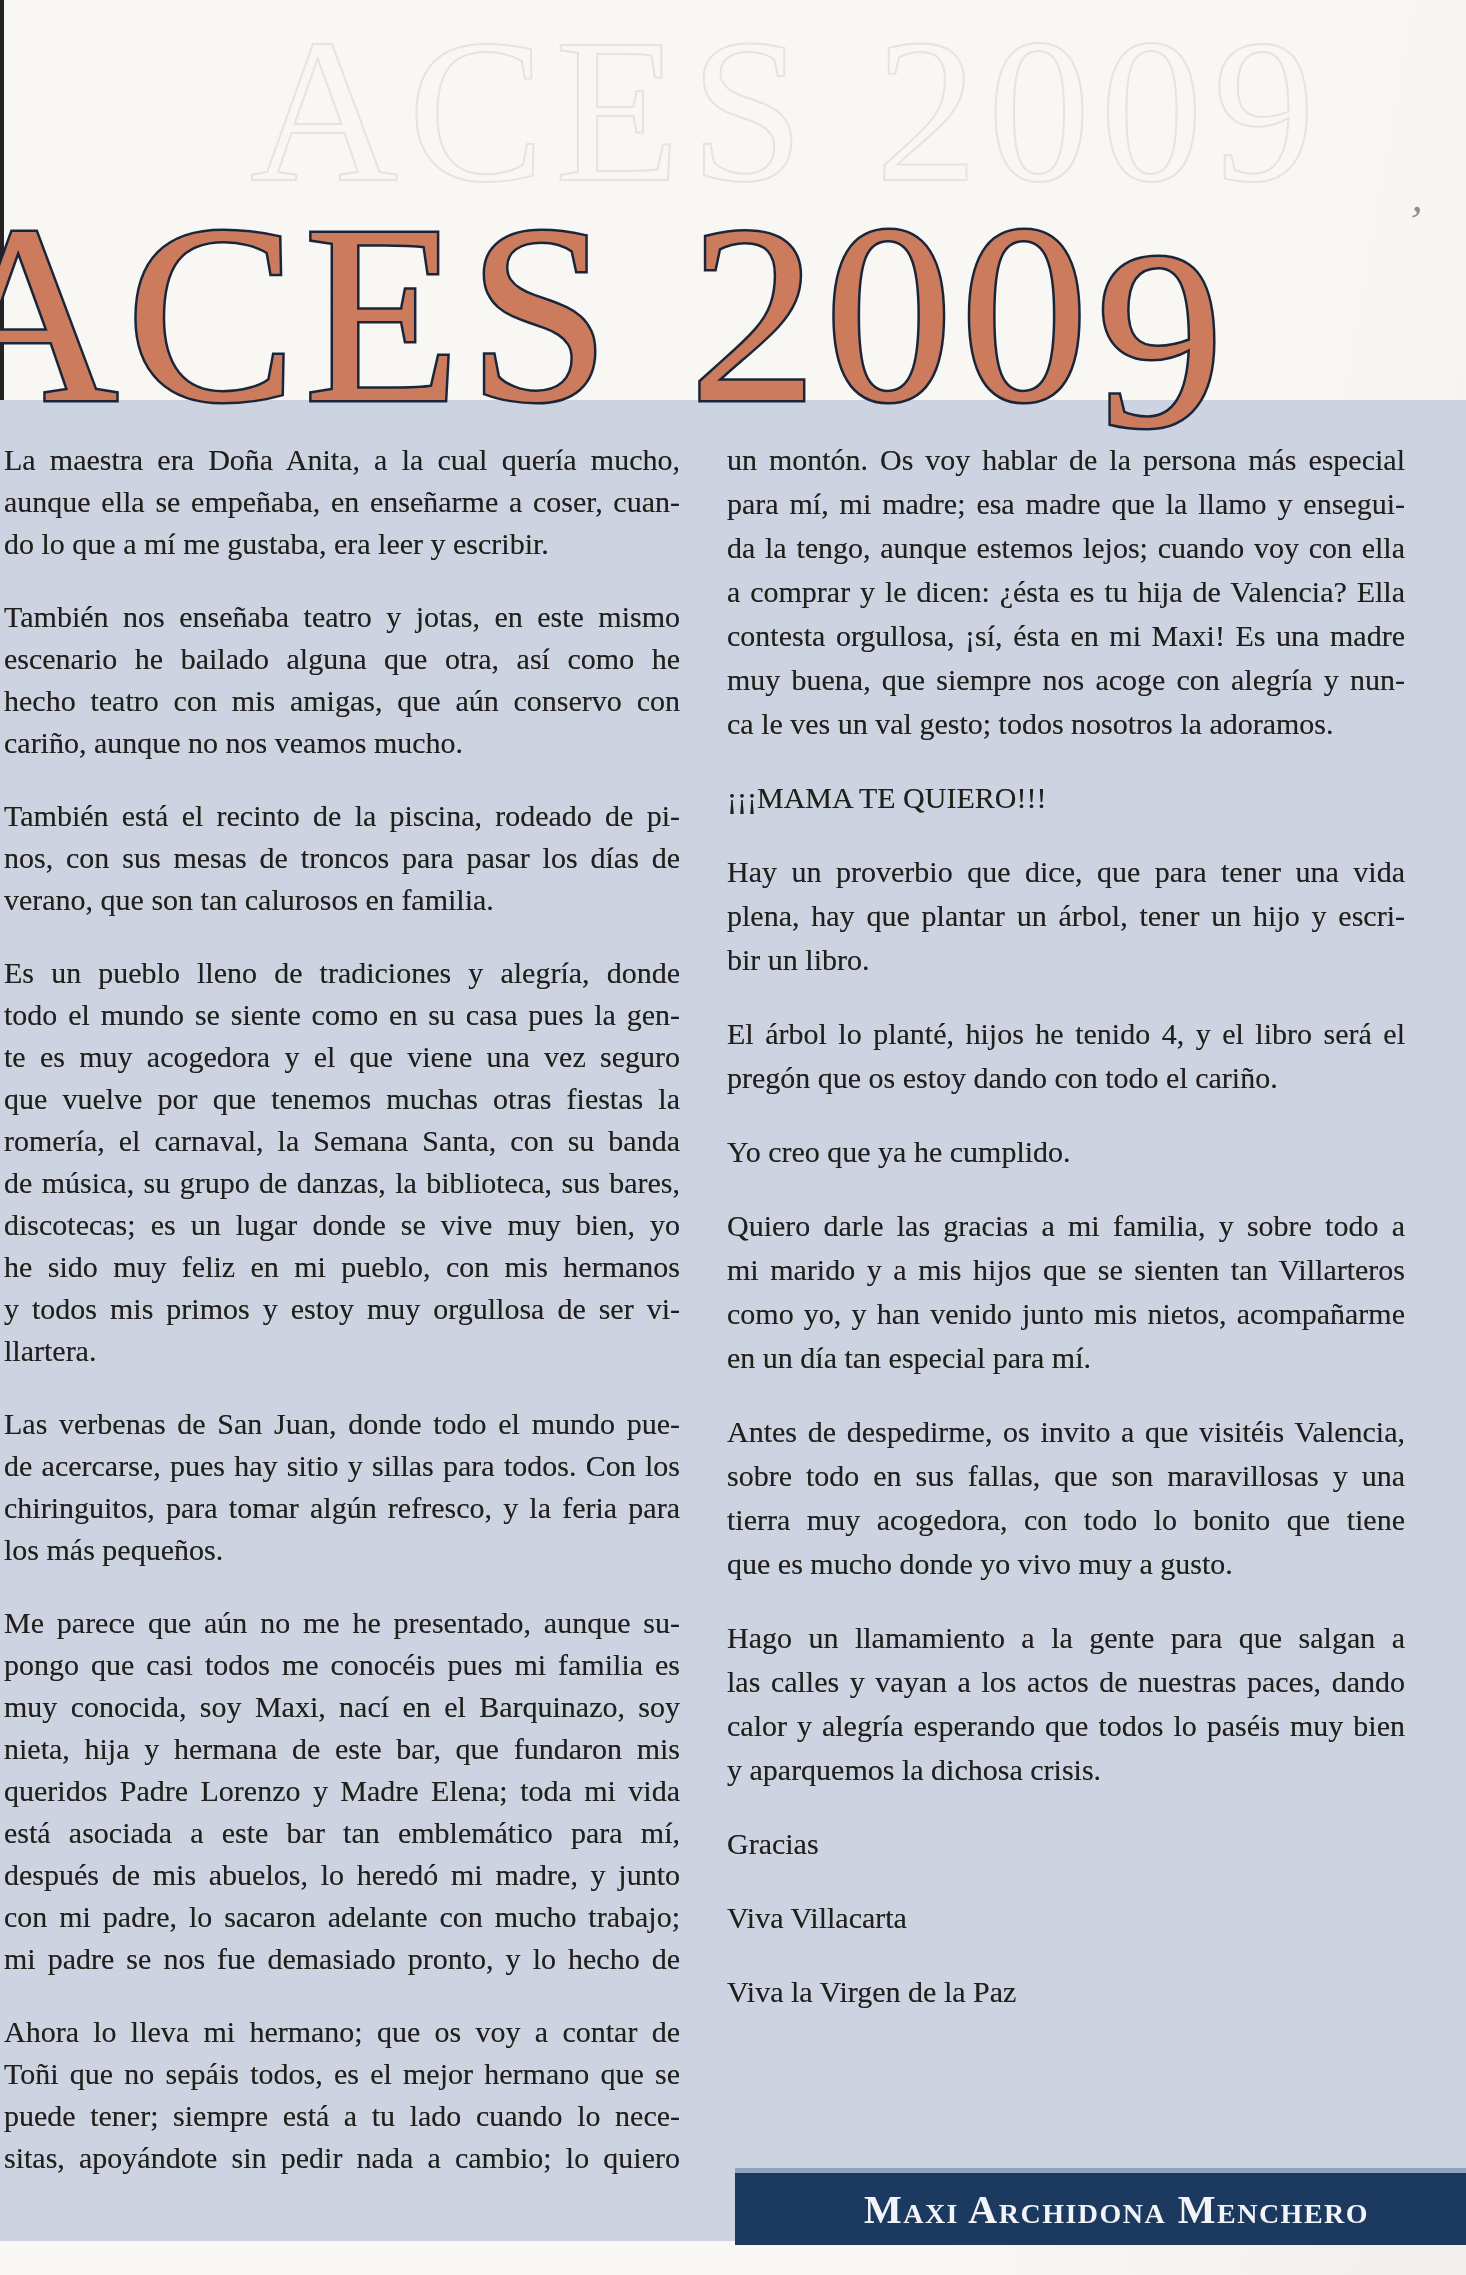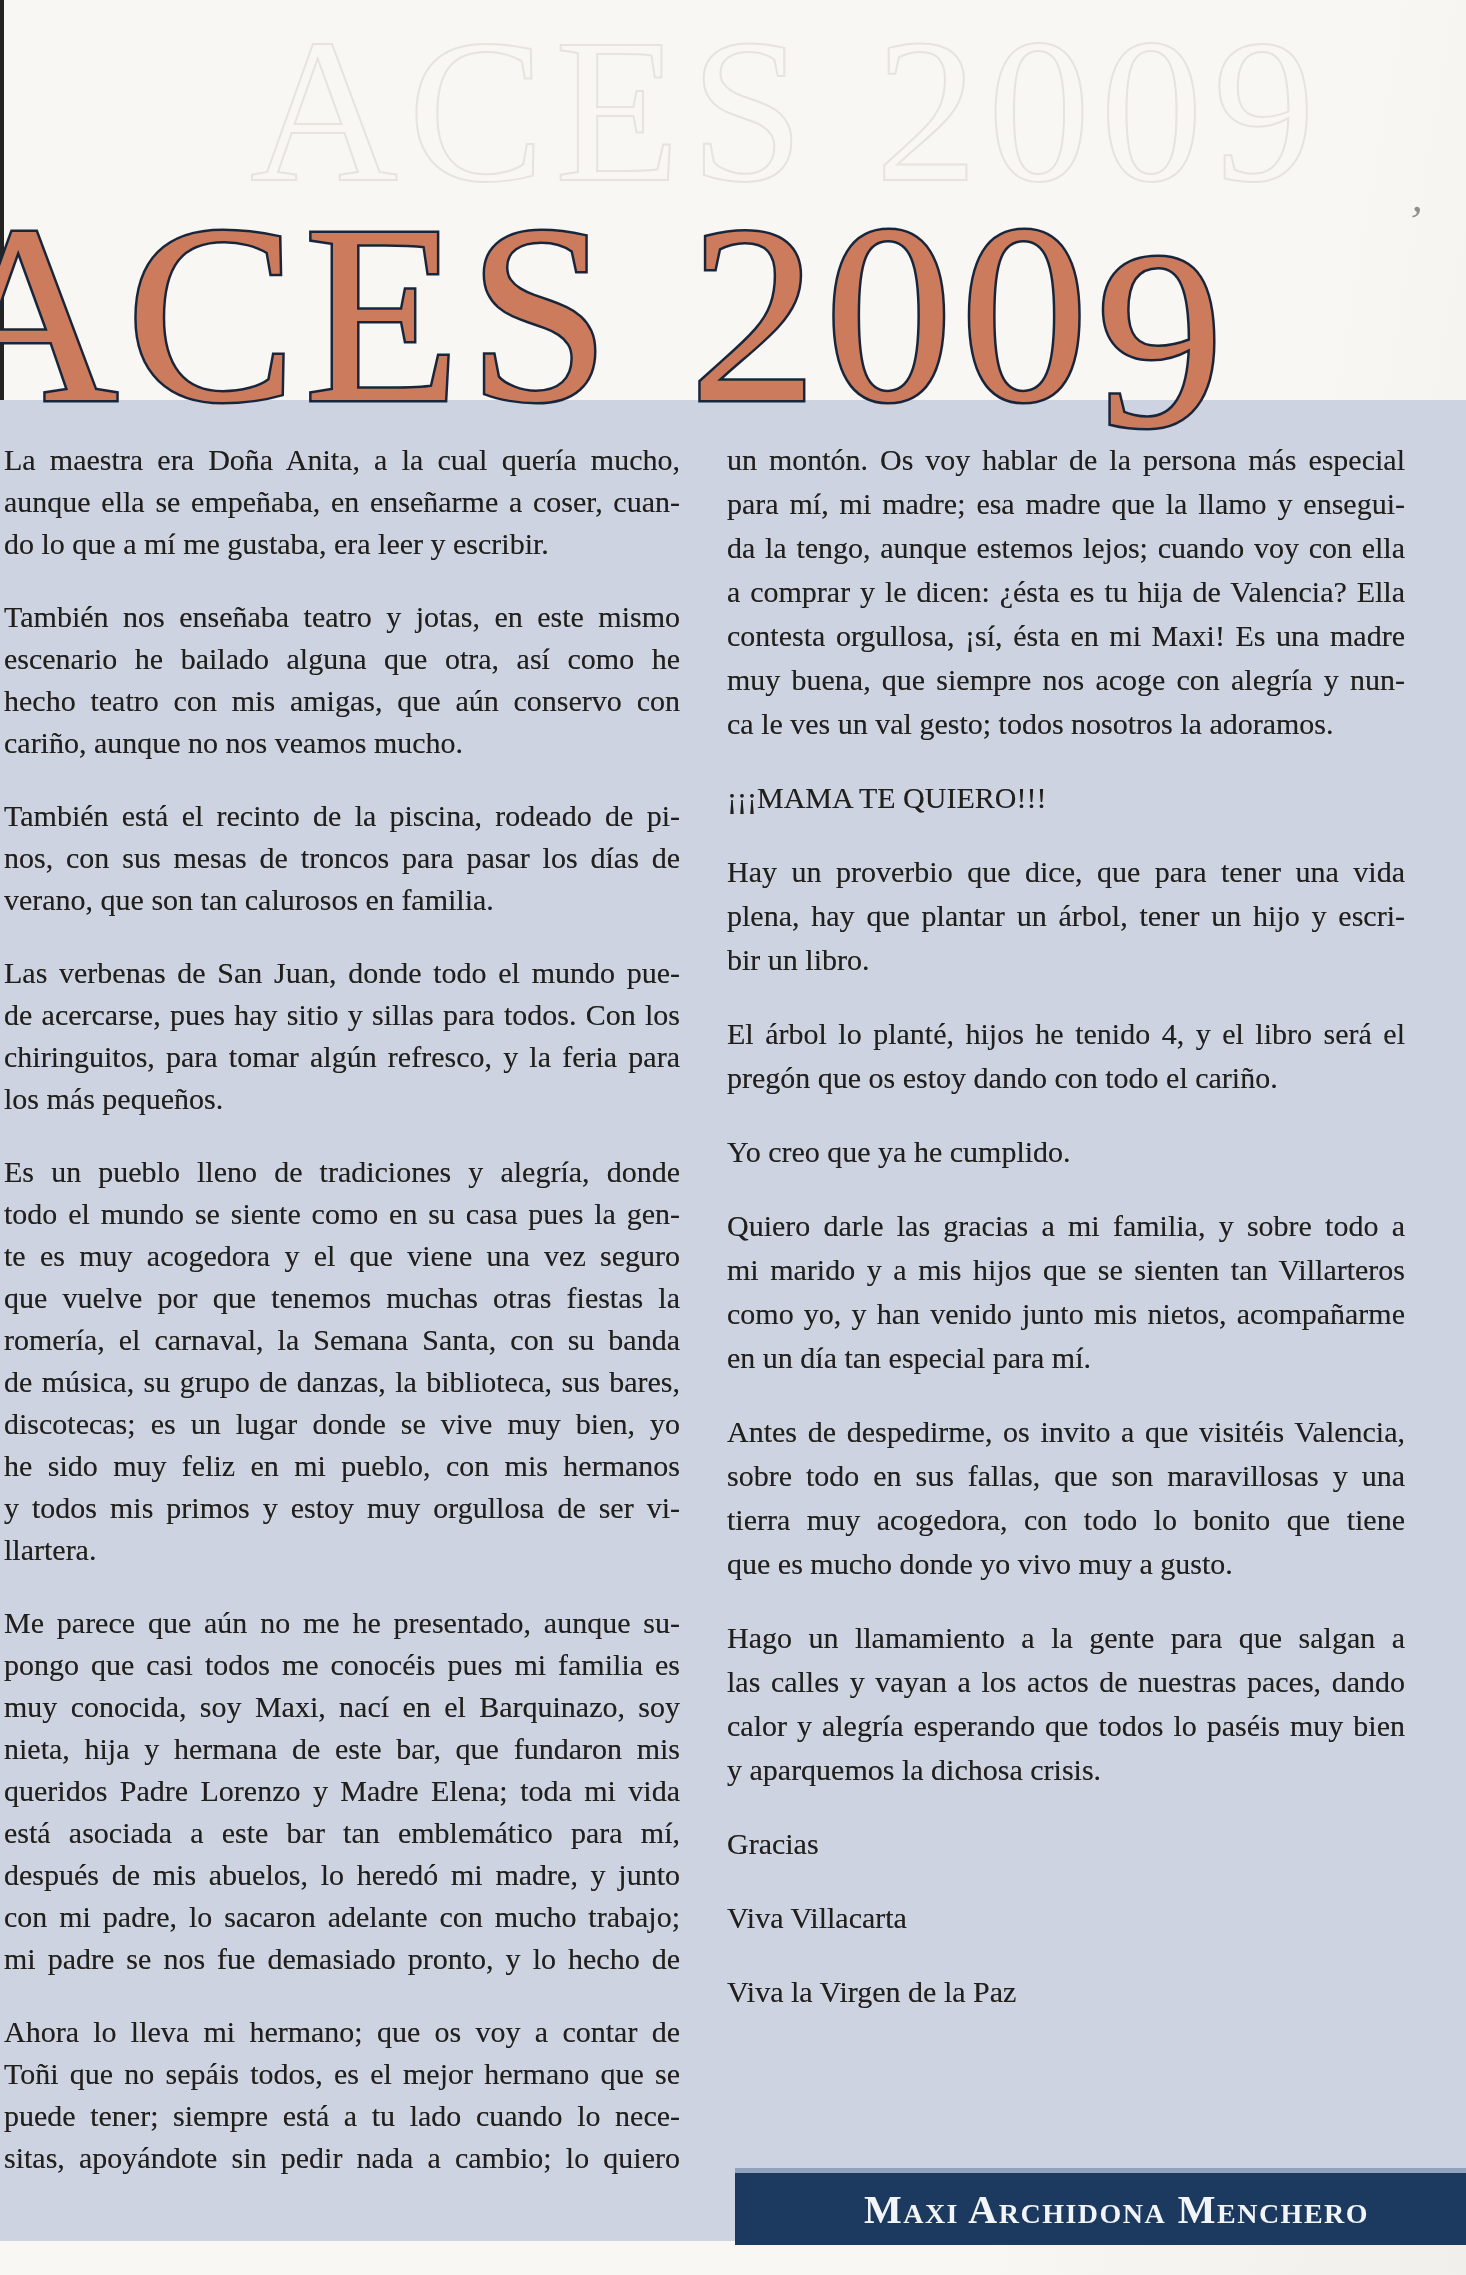--- a/index.html
+++ b/index.html
@@ -92,36 +92,36 @@
         <div class="ln">escenario he bailado alguna que otra, así como he</div>
         <div class="ln">hecho teatro con mis amigas, que aún conservo con</div>
         <div class="ln end">cariño, aunque no nos veamos mucho.</div>
       </div>
       <div class="para">
         <div class="ln">También está el recinto de la piscina, rodeado de pi-</div>
         <div class="ln">nos, con sus mesas de troncos para pasar los días de</div>
         <div class="ln end">verano, que son tan calurosos en familia.</div>
       </div>
       <div class="para">
-        <div class="ln">Las verbenas de San Juan, donde todo el mundo pue-</div>
-        <div class="ln">de acercarse, pues hay sitio y sillas para todos. Con los</div>
-        <div class="ln">chiringuitos, para tomar algún refresco, y la feria para</div>
-        <div class="ln end">los más pequeños.</div>
-      </div>
-      <div class="para">
         <div class="ln">Es un pueblo lleno de tradiciones y alegría, donde</div>
         <div class="ln">todo el mundo se siente como en su casa pues la gen-</div>
         <div class="ln">te es muy acogedora y el que viene una vez seguro</div>
         <div class="ln">que vuelve por que tenemos muchas otras fiestas la</div>
         <div class="ln">romería, el carnaval, la Semana Santa, con su banda</div>
         <div class="ln">de música, su grupo de danzas, la biblioteca, sus bares,</div>
         <div class="ln">discotecas; es un lugar donde se vive muy bien, yo</div>
         <div class="ln">he sido muy feliz en mi pueblo, con mis hermanos</div>
         <div class="ln">y todos mis primos y estoy muy orgullosa de ser vi-</div>
         <div class="ln end">llartera.</div>
+      </div>
+      <div class="para">
+        <div class="ln">Las verbenas de San Juan, donde todo el mundo pue-</div>
+        <div class="ln">de acercarse, pues hay sitio y sillas para todos. Con los</div>
+        <div class="ln">chiringuitos, para tomar algún refresco, y la feria para</div>
+        <div class="ln end">los más pequeños.</div>
       </div>
       <div class="para">
         <div class="ln">Me parece que aún no me he presentado, aunque su-</div>
         <div class="ln">pongo que casi todos me conocéis pues mi familia es</div>
         <div class="ln">muy conocida, soy Maxi, nací en el Barquinazo, soy</div>
         <div class="ln">nieta, hija y hermana de este bar, que fundaron mis</div>
         <div class="ln">queridos Padre Lorenzo y Madre Elena; toda mi vida</div>
         <div class="ln">está asociada a este bar tan emblemático para mí,</div>
         <div class="ln">después de mis abuelos, lo heredó mi madre, y junto</div>
         <div class="ln">con mi padre, lo sacaron adelante con mucho trabajo;</div>

